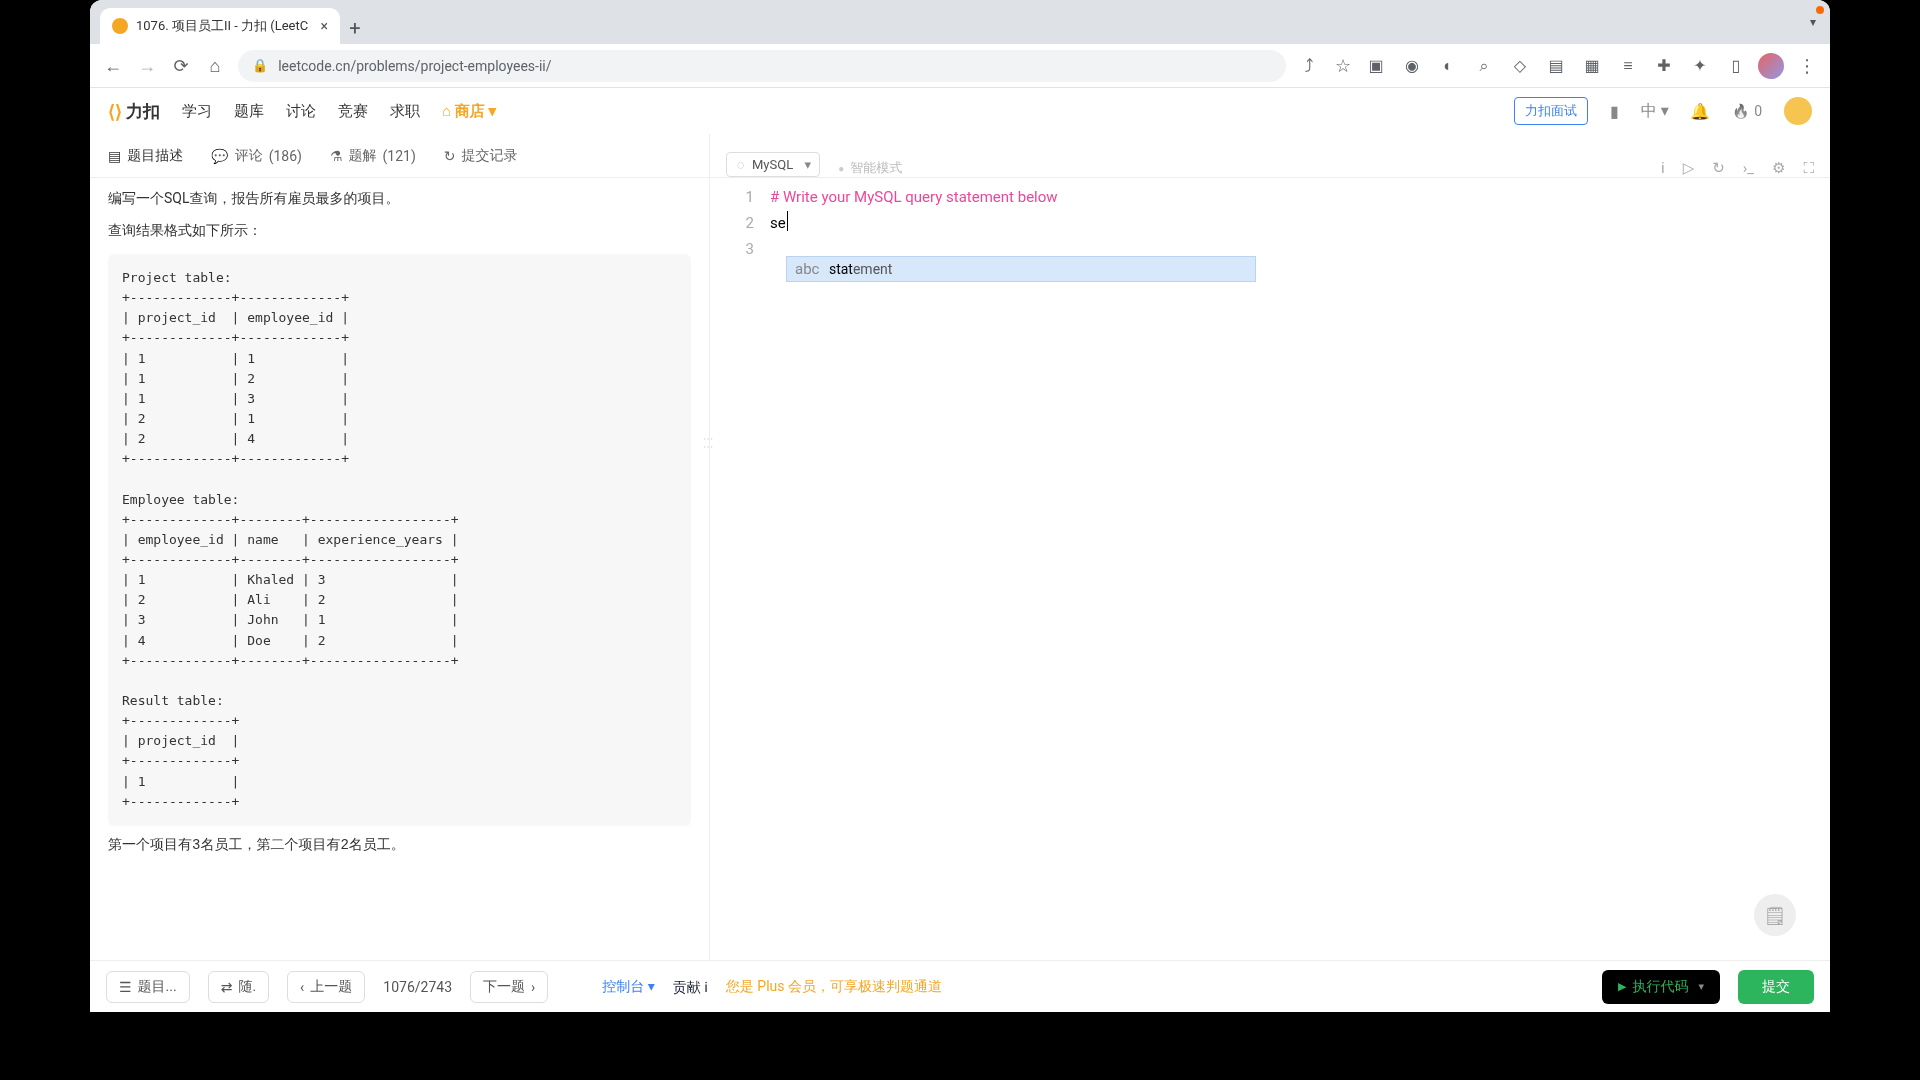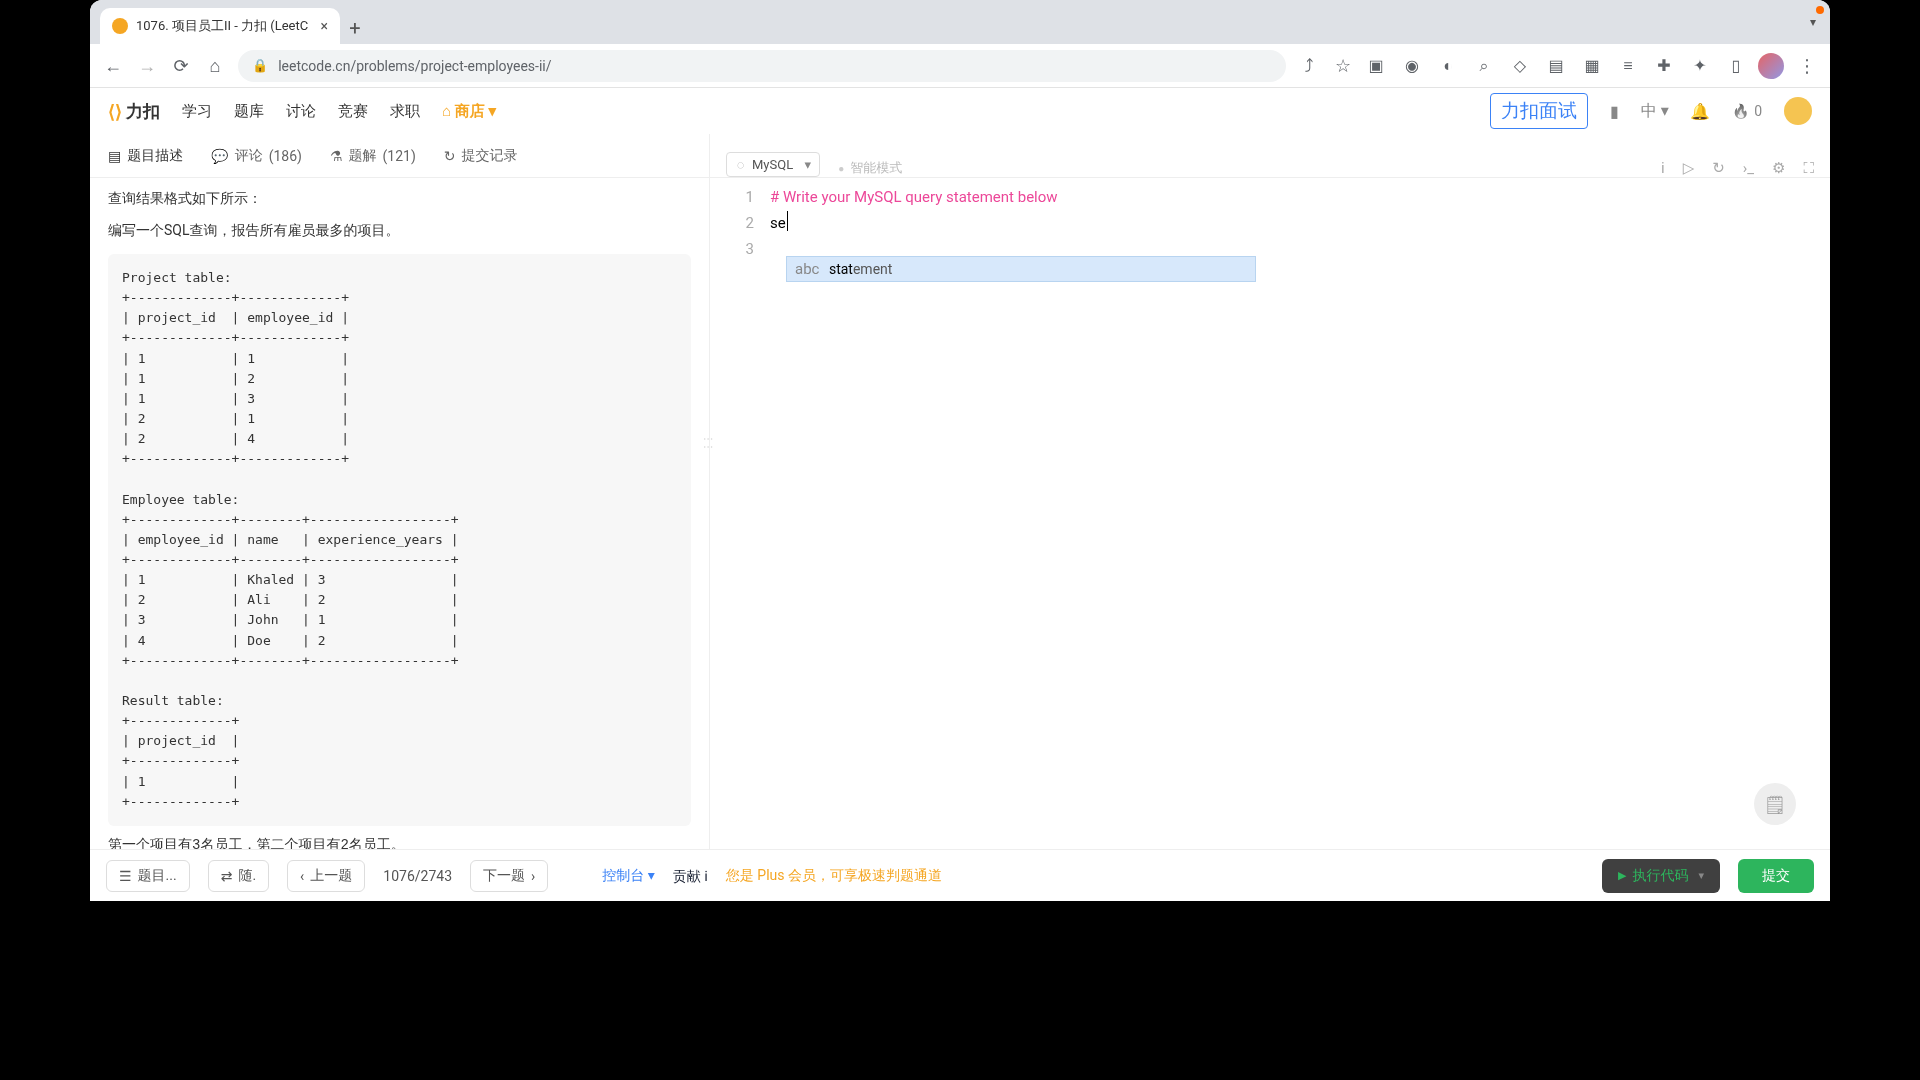--- a/index.html
+++ b/index.html
@@ -1,17 +1,17 @@
 <!DOCTYPE html>
 <html><head>
 <meta charset="utf-8">
 <style>
 * { margin: 0; padding: 0; box-sizing: border-box; font-family: -apple-system, BlinkMacSystemFont, "Segoe UI", Roboto, sans-serif; }
 body { background: #000; width: 1920px; height: 1080px; overflow: hidden; }
-.frame { background: #fff; width: 1740px; height: 901px; margin: 0 auto; position: relative; border-radius: 12px 12px 0 0; overflow: hidden; }
+.frame { background: #fff; width: 1740px; height: 1012px; margin: 0 auto; position: relative; border-radius: 12px 12px 0 0; overflow: hidden; }
 .recdot { position: absolute; top: 6px; right: 6px; width: 8px; height: 8px; background: #ff6a00; border-radius: 50%; }
 
 
 .tabstrip { height: 44px; background: #dee1e6; display: flex; align-items: flex-end; padding-left: 10px; }
 .tab { background: #fff; height: 36px; border-radius: 10px 10px 0 0; display: flex; align-items: center; padding: 0 12px; gap: 8px; width: 240px; font-size: 13px; color: #333; }
 .tab .fav { width: 16px; height: 16px; border-radius: 50%; background: #f5a623; display: inline-block; }
 .tab .title { flex: 1; white-space: nowrap; overflow: hidden; text-overflow: ellipsis; }
 .tab .x { color: #555; font-size: 14px; }
 .newtab { width: 30px; color: #555; font-size: 20px; text-align: center; padding-bottom: 4px; }
 .tabdrop { margin-left: auto; margin-right: 14px; color: #555; font-size: 12px; align-self: center; }
@@ -27,21 +27,21 @@
 .avatar2 { width: 26px; height: 26px; border-radius: 50%; background: linear-gradient(135deg,#e66465,#9198e5); }
 
 
 .lchead { height: 46px; display: flex; align-items: center; padding: 0 18px; gap: 22px; font-size: 15px; color: #333; }
 .logo { font-weight: 700; font-size: 17px; display: flex; align-items: center; gap: 4px; }
 .logo-ico { color: #f5a623; font-size: 18px; }
 .navlink { color: #333; cursor: pointer; }
 .shop { color: #f5a623; font-weight: bold; }
 .shop::before { content: "⌂ "; }
 .spacer { flex: 1; }
-.interview-btn { border: 1px solid #3b82f6; color: #3b82f6; border-radius: 4px; padding: 4px 10px; font-size: 19px; }
+.interview-btn { border: 1px solid #3b82f6; color: #3b82f6; border-radius: 4px; padding: 4px 10px; font-size: 13px; }
 .hico { color: #888; font-size: 16px; }
 .fire { display: flex; align-items: center; gap: 4px; color: #888; font-size: 14px; }
 .fire::before { content: "🔥"; filter: grayscale(1); font-size: 14px; }
 .avatar3 { width: 28px; height: 28px; border-radius: 50%; background: #f5c451; }
 
 
 .workspace { position: absolute; top: 134px; bottom: 0; left: 0; right: 0; display: flex; }
 .left { width: 620px; border-right: 1px solid #eee; display: flex; flex-direction: column; }
 .right { flex: 1; display: flex; flex-direction: column; }
 
@@ -81,21 +81,21 @@
 
 
 .bottom { position: absolute; bottom: 0; left: 0; right: 0; height: 52px; border-top: 1px solid #eee; display: flex; align-items: center; padding: 0 16px; gap: 18px; font-size: 14px; background: #fff; }
 .bbtn { border: 1px solid #ddd; border-radius: 6px; padding: 6px 12px; color: #555; display: flex; align-items: center; gap: 6px; }
 .pager { color: #555; font-size: 14px; }
 .bspacer { width: 18px; }
 .console { color: #3b82f6; }
 .contrib { color: #0f172a; }
 .plus { color: #f5a623; }
 .flex1 { flex: 1; }
-.run { background: #404040; border-radius: 6px; padding: 8px 16px; color: #2db55d; display: flex; align-items: center; gap: 6px; }
+.run { background: #000000; border-radius: 6px; padding: 8px 16px; color: #2db55d; display: flex; align-items: center; gap: 6px; }
 .run::before { content: "▶"; font-size: 11px; }
 .run::after { content: "▾"; color: #888; margin-left: 4px; font-size: 11px; }
 .submit { background: #2db55d; color: #fff; border-radius: 6px; padding: 8px 24px; }
 
 .splitter { position: absolute; left: 613px; top: 300px; color: #ccc; font-size: 10px; letter-spacing: -2px; writing-mode: vertical-rl; }
 
 .fab { position: absolute; right: 34px; bottom: 76px; width: 42px; height: 42px; border-radius: 50%; background: #eee; display: flex; align-items: center; justify-content: center; color: #999; font-size: 18px; }
 </style>
 </head>
 <body>
@@ -179,22 +179,22 @@
           <span class="ltab-ico">⚗</span>
           <span>题解</span>
           <span>(121)</span>
         </span>
         <span class="ltab">
           <span class="ltab-ico">↻</span>
           <span>提交记录</span>
         </span>
       </div>
       <div class="desc">
+        <p>编写一个SQL查询，报告所有雇员最多的项目。</p>
         <p>查询结果格式如下所示：</p>
-        <p>编写一个SQL查询，报告所有雇员最多的项目。</p>
         <div class="codebox">Project table:
 +-------------+-------------+
 | project_id  | employee_id |
 +-------------+-------------+
 | 1           | 1           |
 | 1           | 2           |
 | 1           | 3           |
 | 2           | 1           |
 | 2           | 4           |
 +-------------+-------------+

